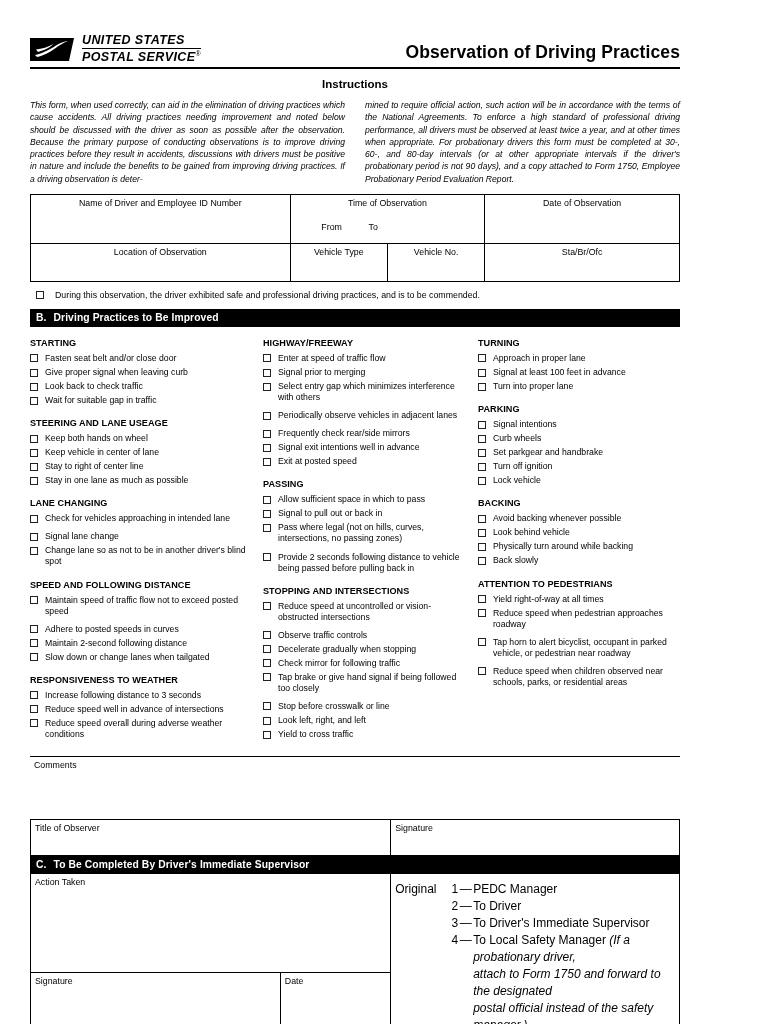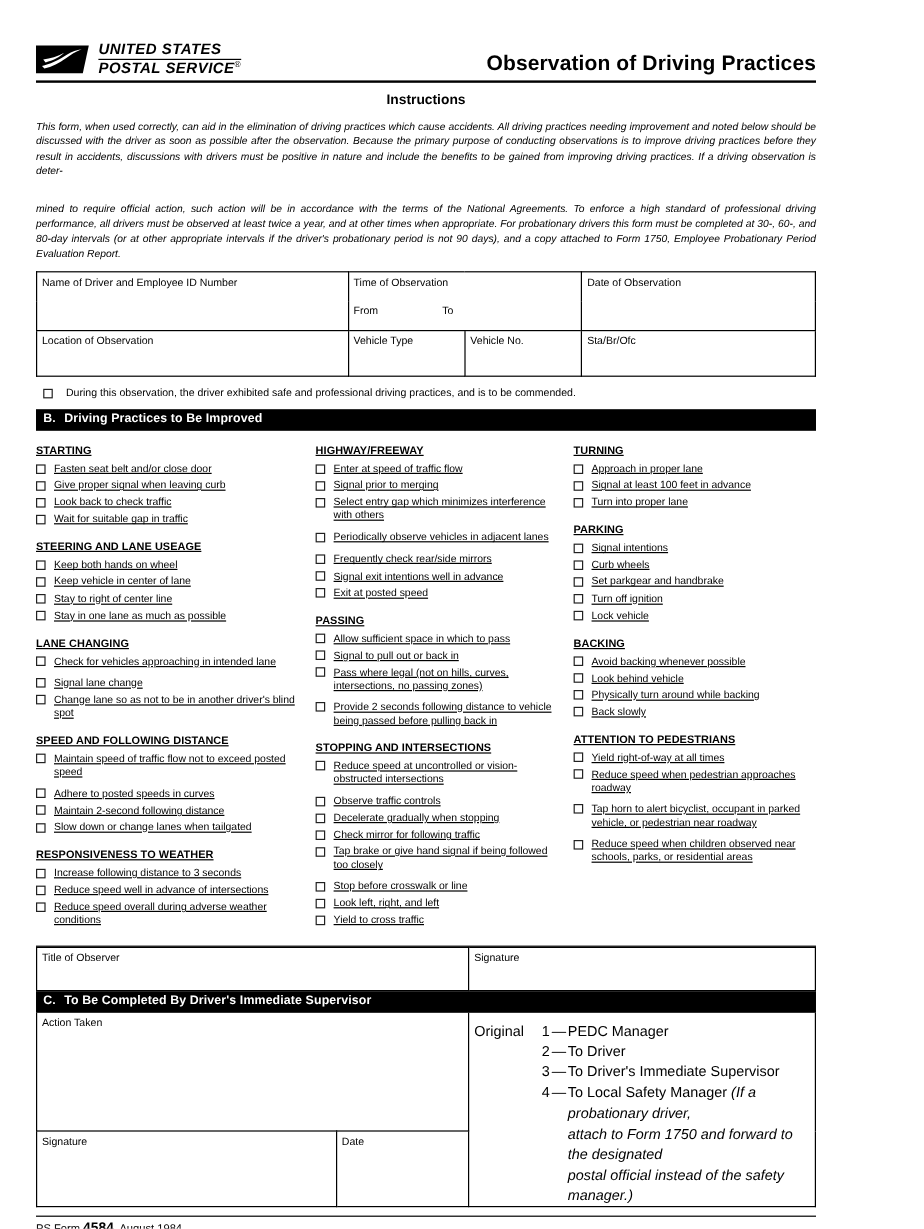--- a/index.html
+++ b/index.html
@@ -22,29 +22,29 @@
   }
   .logo-l1{border-bottom:1.4px solid #000;padding-bottom:1px;}
   .logo-l2{padding-top:1.5px;position:relative;}
   .reg{font-size:7px;font-style:normal;font-weight:normal;vertical-align:super;}
   .doc-title{font-size:17.5px;font-weight:bold;letter-spacing:.1px;padding-bottom:1px;}
   .hdr-rule{border-bottom:2.6px solid #000;margin-top:3px;}
 
   .instr-title{text-align:center;font-weight:bold;font-size:11.5px;margin:9px 0 9px;}
 
   
-  .instr{display:flex;gap:20px;flex-direction:column;}
+  .instr{display:flex;gap:20px;}
   .instr p{
     margin:0;flex:1;
     font-style:italic;font-size:8.6px;line-height:1.43;
     text-align:justify;text-justify:inter-word;
   }
 
   
-  .tbl{width:100%;border-collapse:collapse;margin-top:9px;}
+  .tbl{width:100%;border-collapse:collapse;margin-top:9px;text-align:center;}
   .tbl td{
     border:1px solid #000;
     font-size:8.8px;
     vertical-align:top;
     padding:3px 4px 0 4px;
     height:21px;
   }
   .nb-b{border-bottom:none !important;}
   .nb-t{border-top:none !important;}
   .cell-lbl{display:block;}
@@ -54,21 +54,21 @@
   
   .bar{
     background:#000;color:#fff;font-weight:bold;font-size:10.3px;
     padding:3px 6px 4px 6px;letter-spacing:.1px;
   }
   .bar .ltr{display:inline-block;margin-right:7px;}
 
   .commend{display:flex;align-items:flex-start;gap:4px;padding:8px 6px 9px 6px;font-size:8.8px;}
 
   
-  .cols{display:flex;padding-top:11px;gap:4px;text-decoration:underline;}
+  .cols{display:flex;padding-top:11px;gap:4px;}
   .col{box-sizing:border-box;}
   .col1{width:253px;padding-right:8px;}
   .col2{width:233px;padding-right:8px;}
   .col3{width:224px;}
   .grp{margin-bottom:12px;}
   .grp-title{font-weight:bold;font-size:9.1px;margin-bottom:5px;letter-spacing:.05px;}
   .item{display:flex;align-items:flex-start;margin-bottom:3px;}
   .item.gap{margin-top:7px;}
   .box{
     width:8px;height:8px;border:1px solid #222;background:#fff;
@@ -425,20 +425,23 @@
           </div>
           <div class="item gap">
             <span class="box"></span>
             <span class="item-txt">Reduce speed when children observed near schools, parks, or residential areas</span>
           </div>
         </div>
       </div>
   </div>
 
   <div class="rule" style="margin-top:4px"></div>
+  <div class="comments">
+    <span>Comments</span>
+  </div>
 
   <table class="tbl2">
     <tbody>
         <tr class="obs-row">
       <td style="width:55.5%"><span>Title of Observer</span></td>
       <td style="width:44.5%"><span>Signature</span></td>
     </tr>
   </tbody>
     </table>
 

